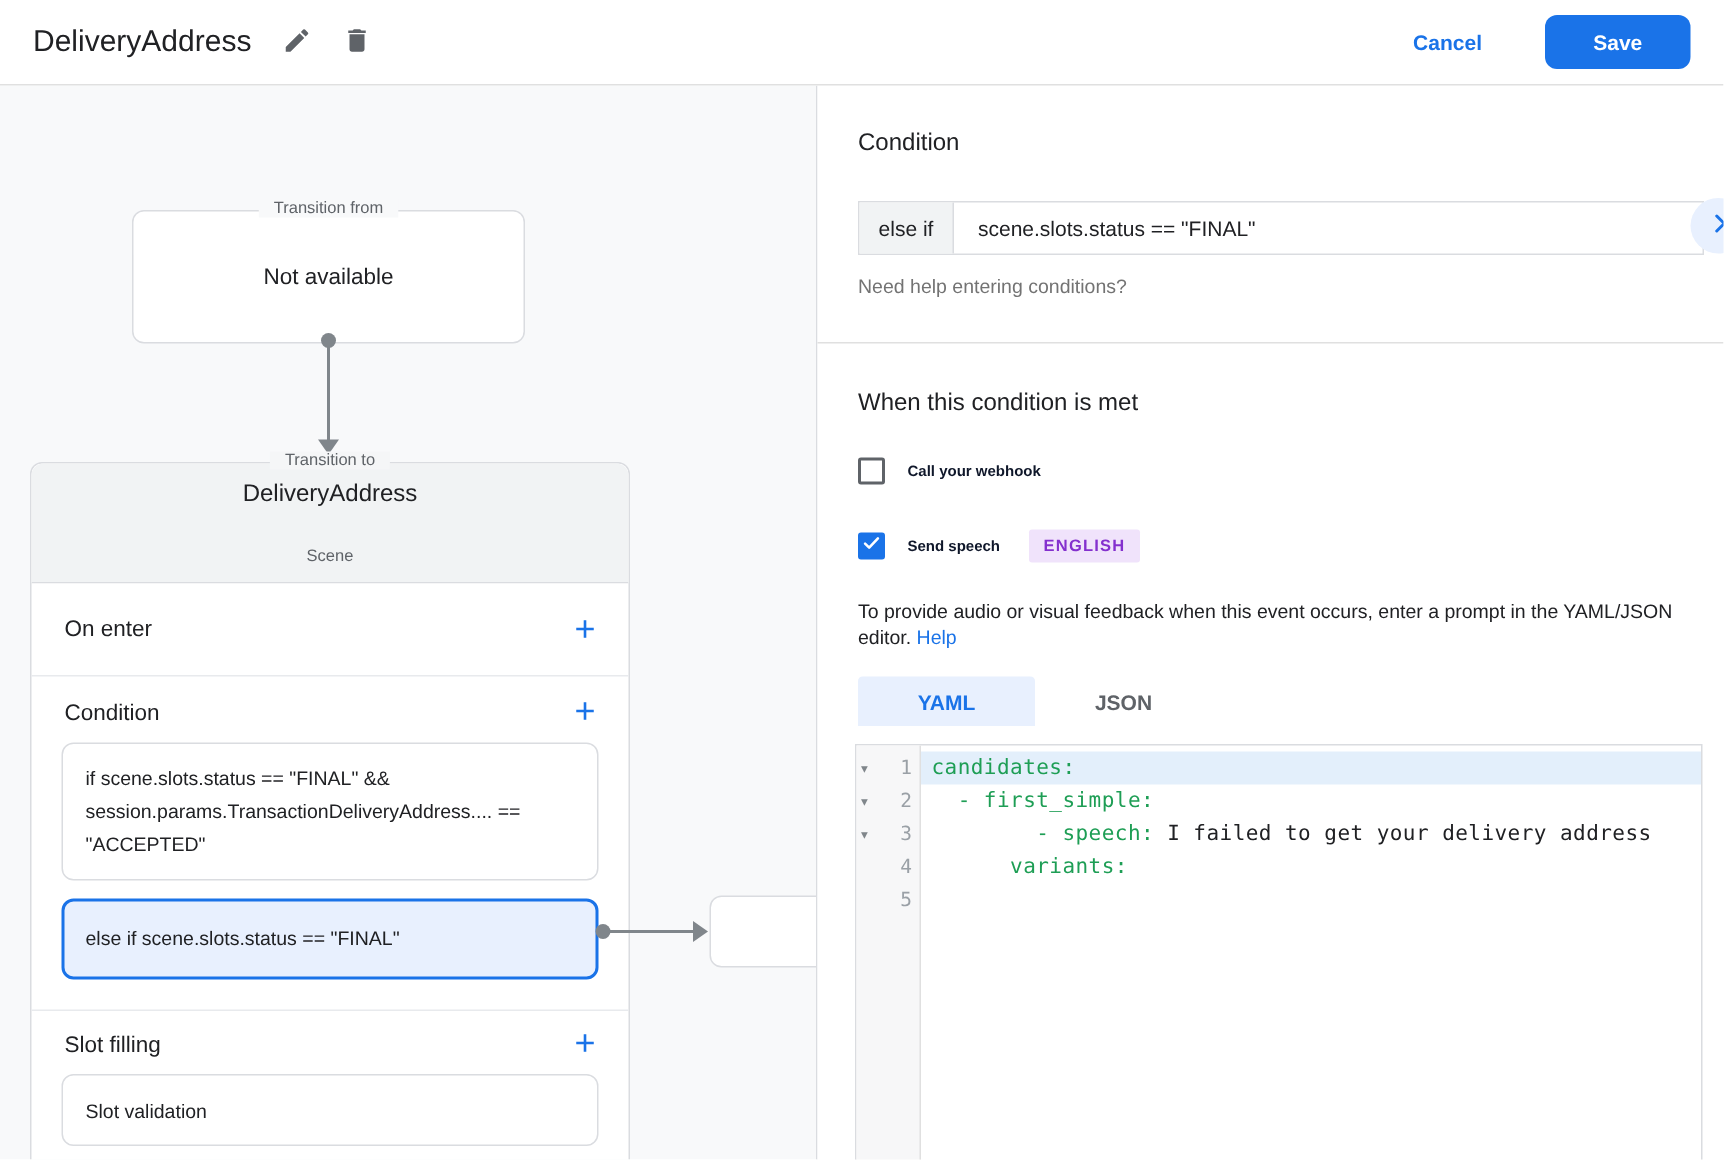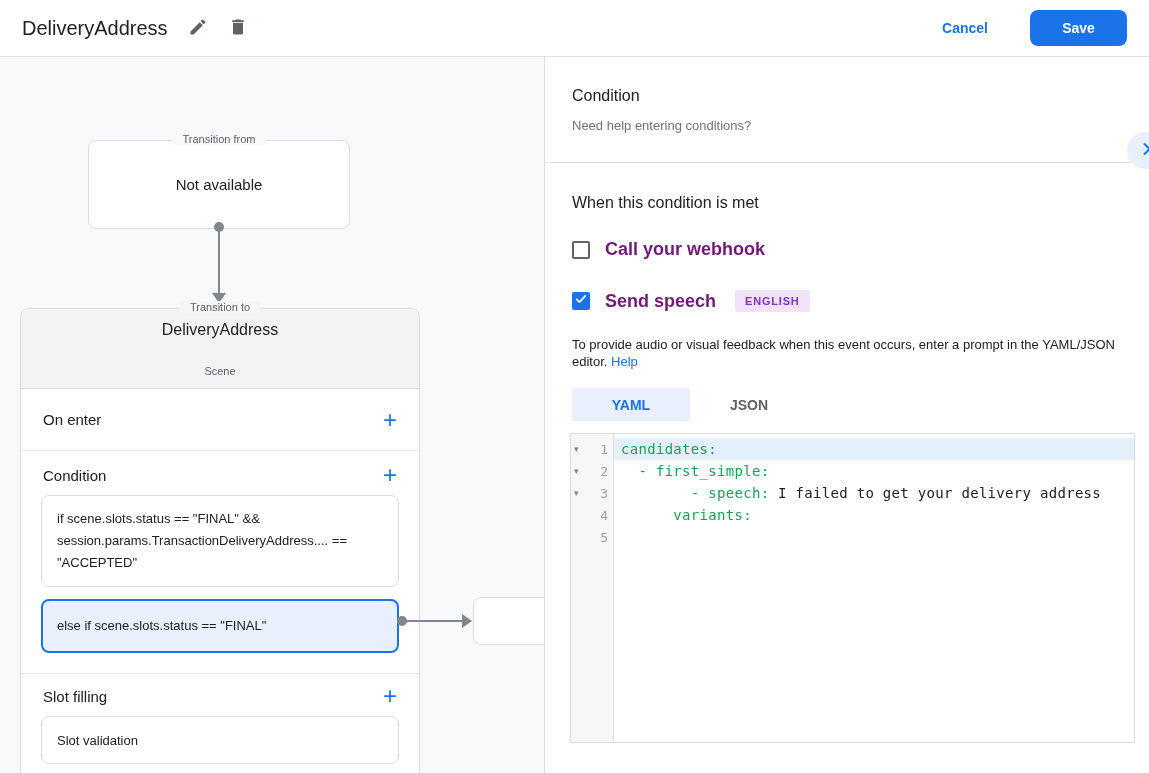--- a/index.html
+++ b/index.html
@@ -86,21 +86,21 @@
           text-decoration:none; cursor:pointer; }
   .divider { height:1px; background:#e0e0e0; margin:28px -13px 0 -27px; }
   .when-title { margin-top:31px; font-size:16px; font-weight:400; }
   .chk-row { display:flex; align-items:center; }
   .chk-row.webhook { margin-top:27px; }
   .chk-row.prompts { margin-top:30px; }
   .chk { width:18px; height:18px; border:2px solid #5f6368; border-radius:2px; background:#fff;
          cursor:pointer; flex:none; }
   .chk.checked { border-color:#1a73e8; background:#1a73e8; display:flex;
                  align-items:center; justify-content:center; }
-  .chk-label { margin-left:15px; font-size:18px; font-weight:bold; color:#701a75; }
+  .chk-label { margin-left:15px; font-size:10px; font-weight:bold; color:#0f172a; }
   .badge { margin-left:19px; background:#f0e3fb; color:#8430ce; font-size:11px; font-weight:bold;
            letter-spacing:0.8px; padding:5px 10px; border-radius:2px; }
   .hint { margin-top:24px; font-size:13px; line-height:17px; color:#202124; max-width:570px; }
   .hint a { color:#1a73e8; text-decoration:none; cursor:pointer; }
   .tabs { margin-top:18px; display:flex; }
   .tab { width:118px; height:33px; display:flex; align-items:center; justify-content:center;
          font-size:14px; font-weight:bold; color:#5f6368; cursor:pointer; border-radius:3px 3px 0 0; }
   .tab.active { color:#1a73e8; background:#e8f0fe; }
 
   
@@ -199,20 +199,24 @@
     <button class="chev-btn">
       <span>
         <svg width="20" height="20" viewBox="0 0 24 24">
             <path d="M9 6l6 6-6 6" fill="none" stroke="#1a73e8" stroke-width="2.4" stroke-linecap="round" stroke-linejoin="round"></path>
           </svg>
       </span>
     </button>
 
     <div class="p-title">Condition</div>
 
+    <div class="cond-input-group">
+      <div class="cond-prefix">else if</div>
+      <input class="cond-value" type="text" value="scene.slots.status == &quot;FINAL&quot;" style="">
+    </div>
 
     <a class="link">Need help entering conditions?</a>
 
     <div class="divider"></div>
 
     <div class="when-title">When this condition is met</div>
 
     <div class="chk-row webhook">
       <div class="chk"></div>
       <span class="chk-label">Call your webhook</span>

